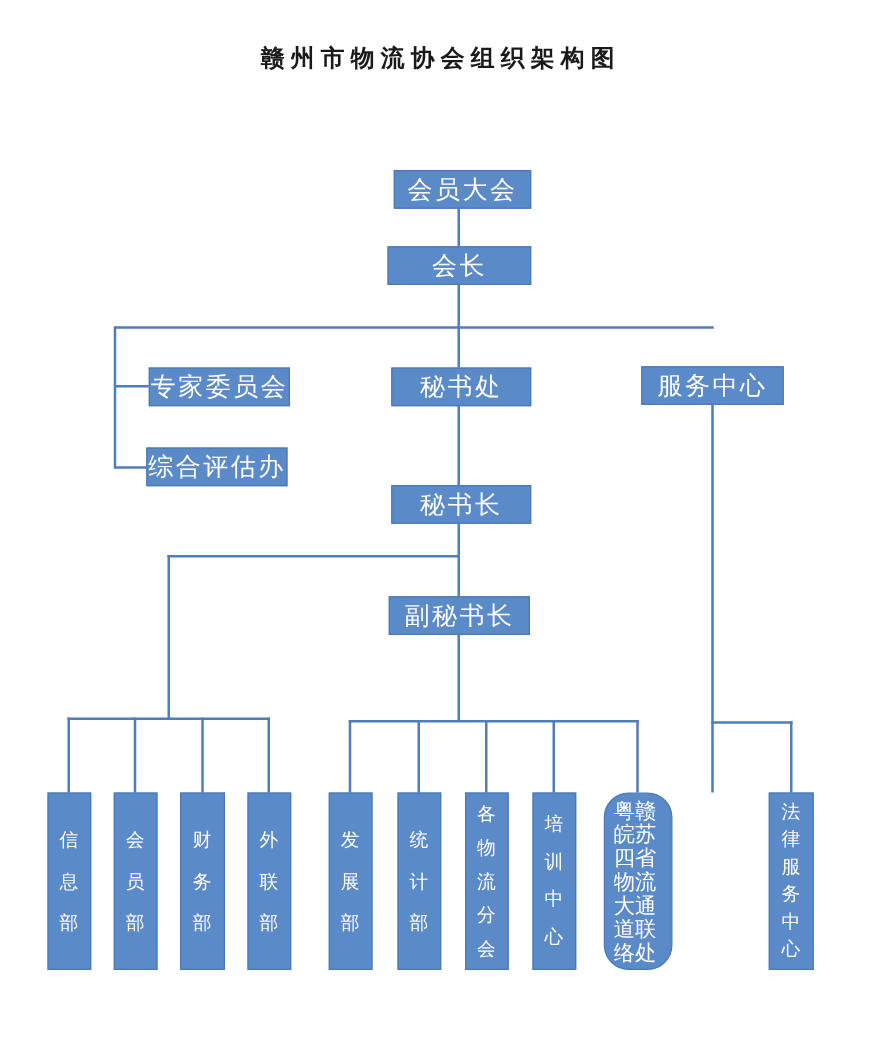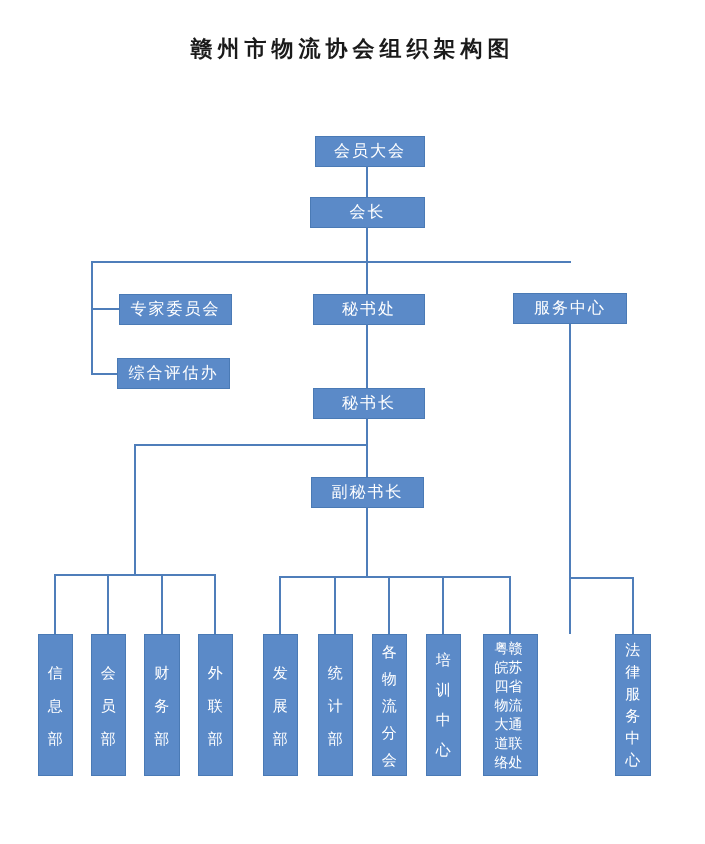--- a/index.html
+++ b/index.html
@@ -2,39 +2,39 @@
 <html><head>
 <meta charset="utf-8">
 <style>
   html,body{margin:0;padding:0;background:#fff;}
   .page{
     position:relative;width:705px;height:844px;background:#ffffff;
     font-family:"Liberation Sans","DejaVu Sans",sans-serif;overflow:hidden;
   }
   .title{
     position:absolute;left:0;top:34px;width:705px;text-align:center;
-    font-size:22px;letter-spacing:5px;color:#1a1a1a;
+    font-size:19px;letter-spacing:5px;color:#1a1a1a;
     font-family:"Liberation Serif","DejaVu Serif",serif;font-weight:600;
   }
   .box{
     position:absolute;background:#5b8ac8;border:1px solid #4a7ab5;
     color:#ffffff;display:flex;align-items:center;justify-content:center;
     box-sizing:border-box;
   }
-  .hbox{height:31px;font-size:16px;letter-spacing:2px;}
+  .hbox{height:31px;font-size:20px;letter-spacing:2px;}
   .vbox{top:634px;height:142px;width:35px;font-size:15px;}
   .vtext{
     display:block;width:1.05em;margin:0 auto;word-break:break-all;
     text-align:left;line-height:27px;
   }
   .t3 .vtext{line-height:33px;}
   .t4 .vtext{line-height:30px;}
   .t5 .vtext{line-height:27px;}
   .t6 .vtext{line-height:22px;}
-  .t14{font-size:14px;}
+  .t14{font-size:17px;border-radius:20px;}
   .t14 .vtext{width:2.3em;line-height:19px;}
   .line{position:absolute;background:#4f7eba;}
 </style>
 </head>
 <body>
 
 <div class="page">
 
   <div class="title">赣州市物流协会组织架构图</div>
 

